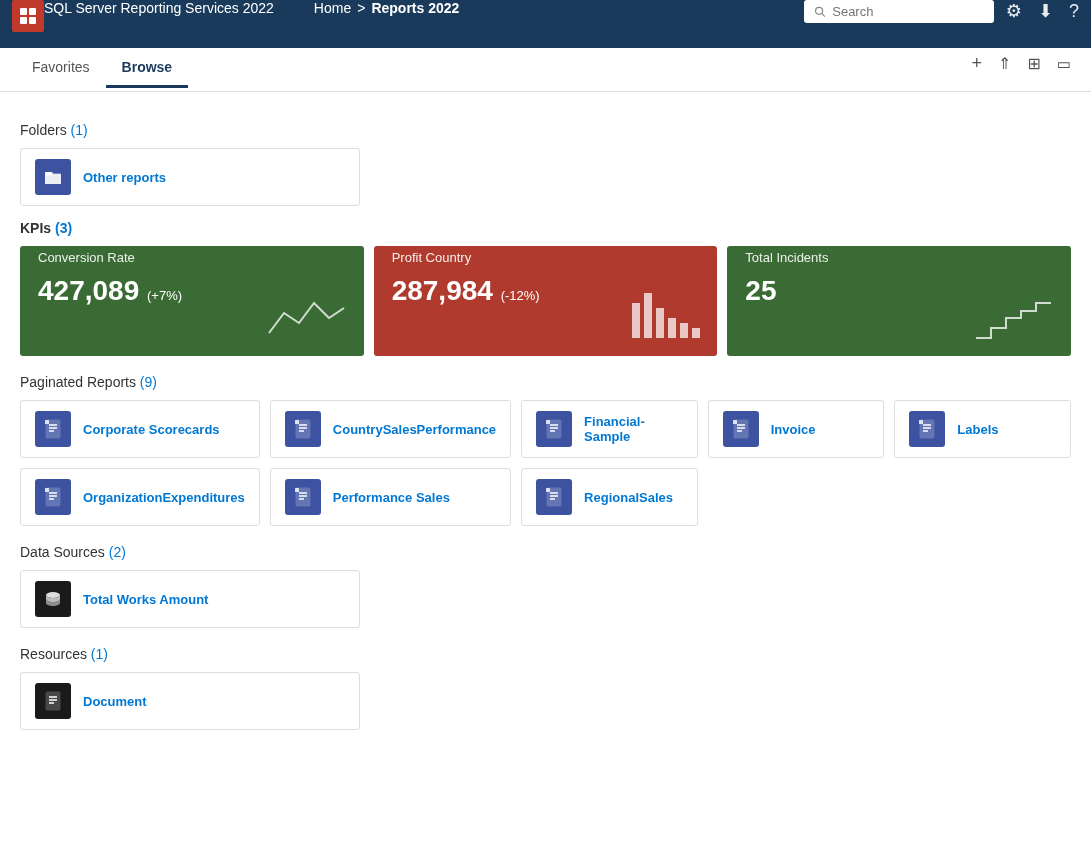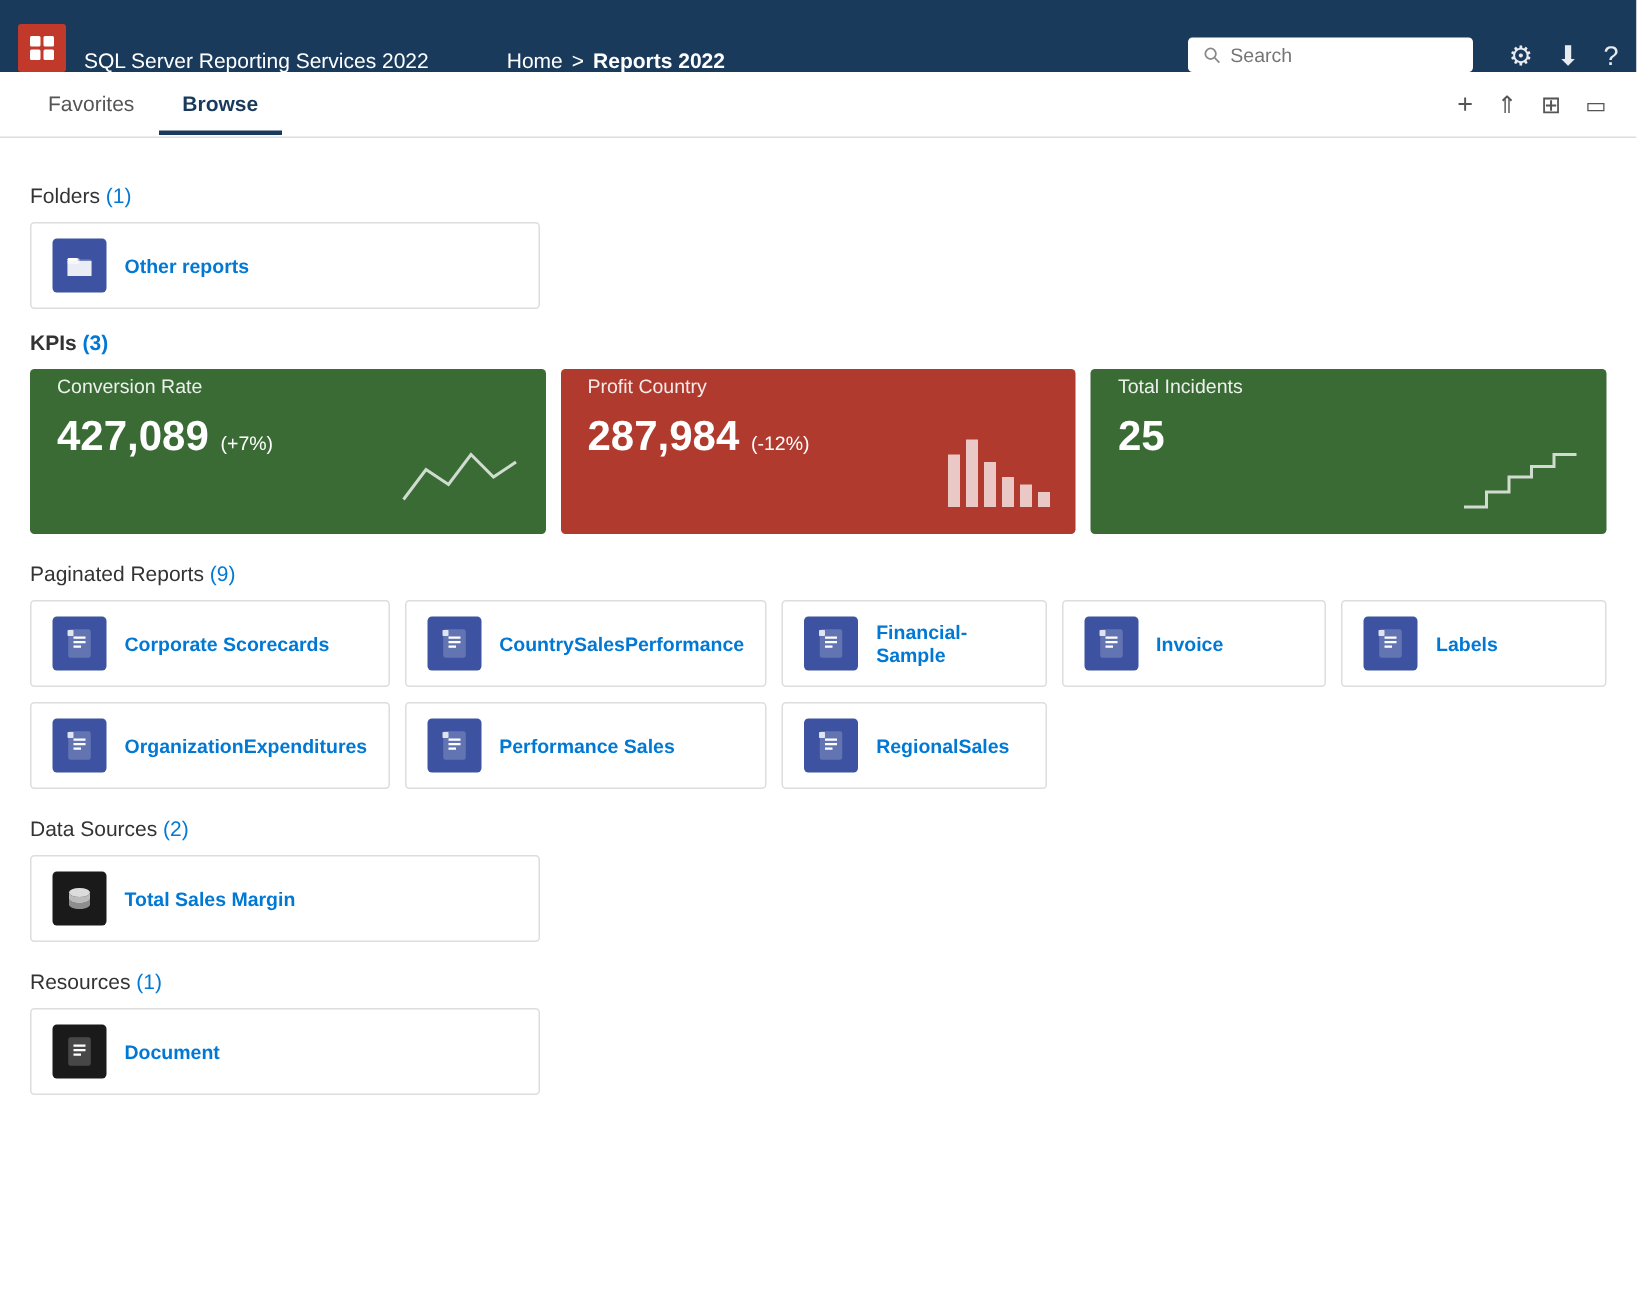--- a/index.html
+++ b/index.html
@@ -2,24 +2,24 @@
 <html><head>
   <meta charset="utf-8">
   <style>
     * { box-sizing: border-box; margin: 0; padding: 0; }
     body { font-family: 'Segoe UI', Arial, sans-serif; font-size: 14px; background: #fff; color: #333; width: 1091px; min-height: 863px; }
 
     
     .header {
       background: #1a3a5c;
       display: flex;
-      align-items: flex-end;
+      align-items: flex-start;
       padding: 0 12px;
       height: 48px;
-      gap: 12px;
+      gap: 0;
     }
     .header-logo {
       background: #c0392b;
       width: 32px;
       height: 32px;
       display: flex;
       align-items: center;
       justify-content: center;
       border-radius: 2px;
       flex-shrink: 0;
@@ -63,23 +63,23 @@
       gap: 16px;
       color: #fff;
       font-size: 18px;
       margin-left: 12px;
     }
     .header-icon { cursor: pointer; opacity: 0.9; }
 
     
     .tabbar {
       display: flex;
-      align-items: center;
+      align-items: flex-start;
       border-bottom: 1px solid #ddd;
-      padding: 17px 16px;
+      padding: 1px 16px;
       height: 44px;
       background: #fff;
     }
     .tab {
       padding: 10px 16px;
       font-size: 14px;
       color: #555;
       cursor: pointer;
       border-bottom: 3px solid transparent;
       margin-bottom: -1px;
@@ -431,21 +431,21 @@
   </div>
   <div class="cards-grid-2">
     <div class="card">
       <div class="card-icon-datasource">
         <svg width="20" height="20" viewBox="0 0 20 20" fill="white">
           <ellipse cx="10" cy="6" rx="7" ry="3" fill="white" opacity="0.85"></ellipse>
           <path d="M3 6v4c0 1.66 3.13 3 7 3s7-1.34 7-3V6c0 1.66-3.13 3-7 3S3 7.66 3 6z" fill="white" opacity="0.7"></path>
           <path d="M3 10v4c0 1.66 3.13 3 7 3s7-1.34 7-3v-4c0 1.66-3.13 3-7 3S3 11.66 3 10z" fill="white" opacity="0.5"></path>
         </svg>
       </div>
-      <span class="card-label">Total Sales Margin</span>
+      <span class="card-label">Total Works Amount</span>
     </div>
   </div>
 
   <div class="section-title" style="margin-top:18px;">
     <span>Resources</span>
     <span class="count">(1)</span>
   </div>
   <div class="cards-grid-1">
     <div class="card">
       <div class="card-icon-datasource">

